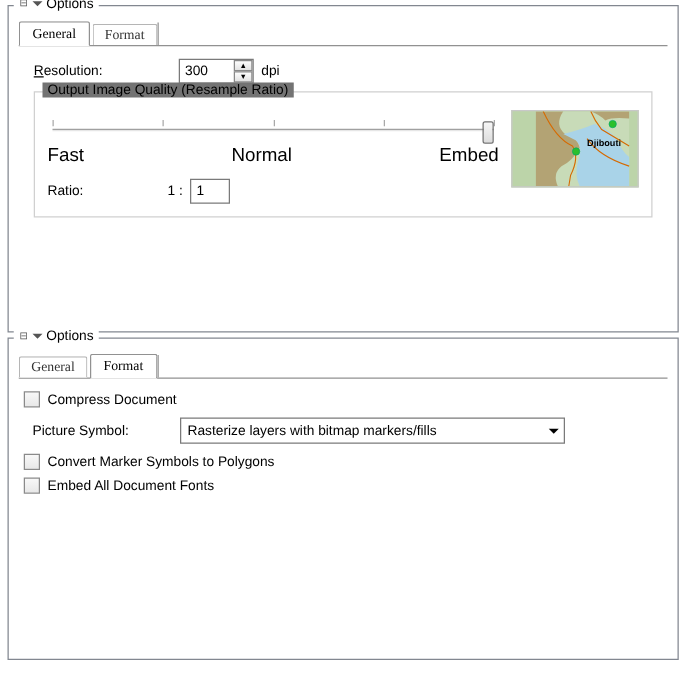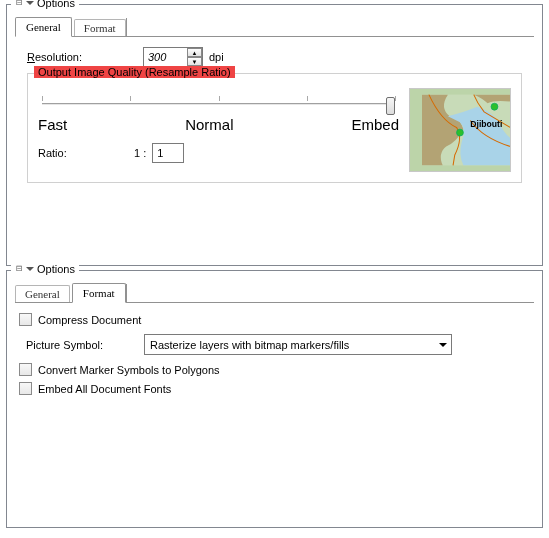--- a/index.html
+++ b/index.html
@@ -86,21 +86,20 @@
 .row label { min-width: 110px; }
 .underline { text-decoration: underline; }
 .num-input {
   width: 60px;
   height: 20px;
   border: 1px solid #7a7a7a;
   padding: 1px 16px 1px 4px;
   font-family: inherit;
   font-size: 11px;
   background: #fff;
-  font-style: italic;
 }
 .spinner-wrap { position: relative; display: inline-block; }
 .spinner-btns {
   position: absolute;
   right: 1px;
   top: 1px;
   width: 15px;
   height: 18px;
   display: flex;
   flex-direction: column;
@@ -121,21 +120,21 @@
   margin: 6px 12px;
   padding: 14px 10px 10px 10px;
   position: relative;
   display: flex;
   gap: 10px;
 }
 .groupbox-title {
   position: absolute;
   top: -8px;
   left: 6px;
-  background: #ef4444;
+  background: #737373;
   padding: 0 4px;
 }
 .slider-area { flex: 1; }
 .slider-track {
   position: relative;
   height: 20px;
   margin: 6px 4px 2px 4px;
 }
 .track-line {
   position: absolute;
@@ -175,21 +174,21 @@
   height: 20px;
   border: 1px solid #7a7a7a;
   padding: 1px 4px;
   font-family: inherit;
   font-size: 11px;
   text-align: left;
   background: #fff;
 }
 .map-preview {
   width: 102px;
-  height: 84px;
+  height: 62px;
   border: 1px solid #c8c8c8;
   background: #bcd4a9;
   position: relative;
   overflow: hidden;
   padding-left: 12px;
 }
 .map-preview svg { width: 100%; height: 100%; display: block; }
 .checkbox-row {
   display: flex;
   align-items: center;

